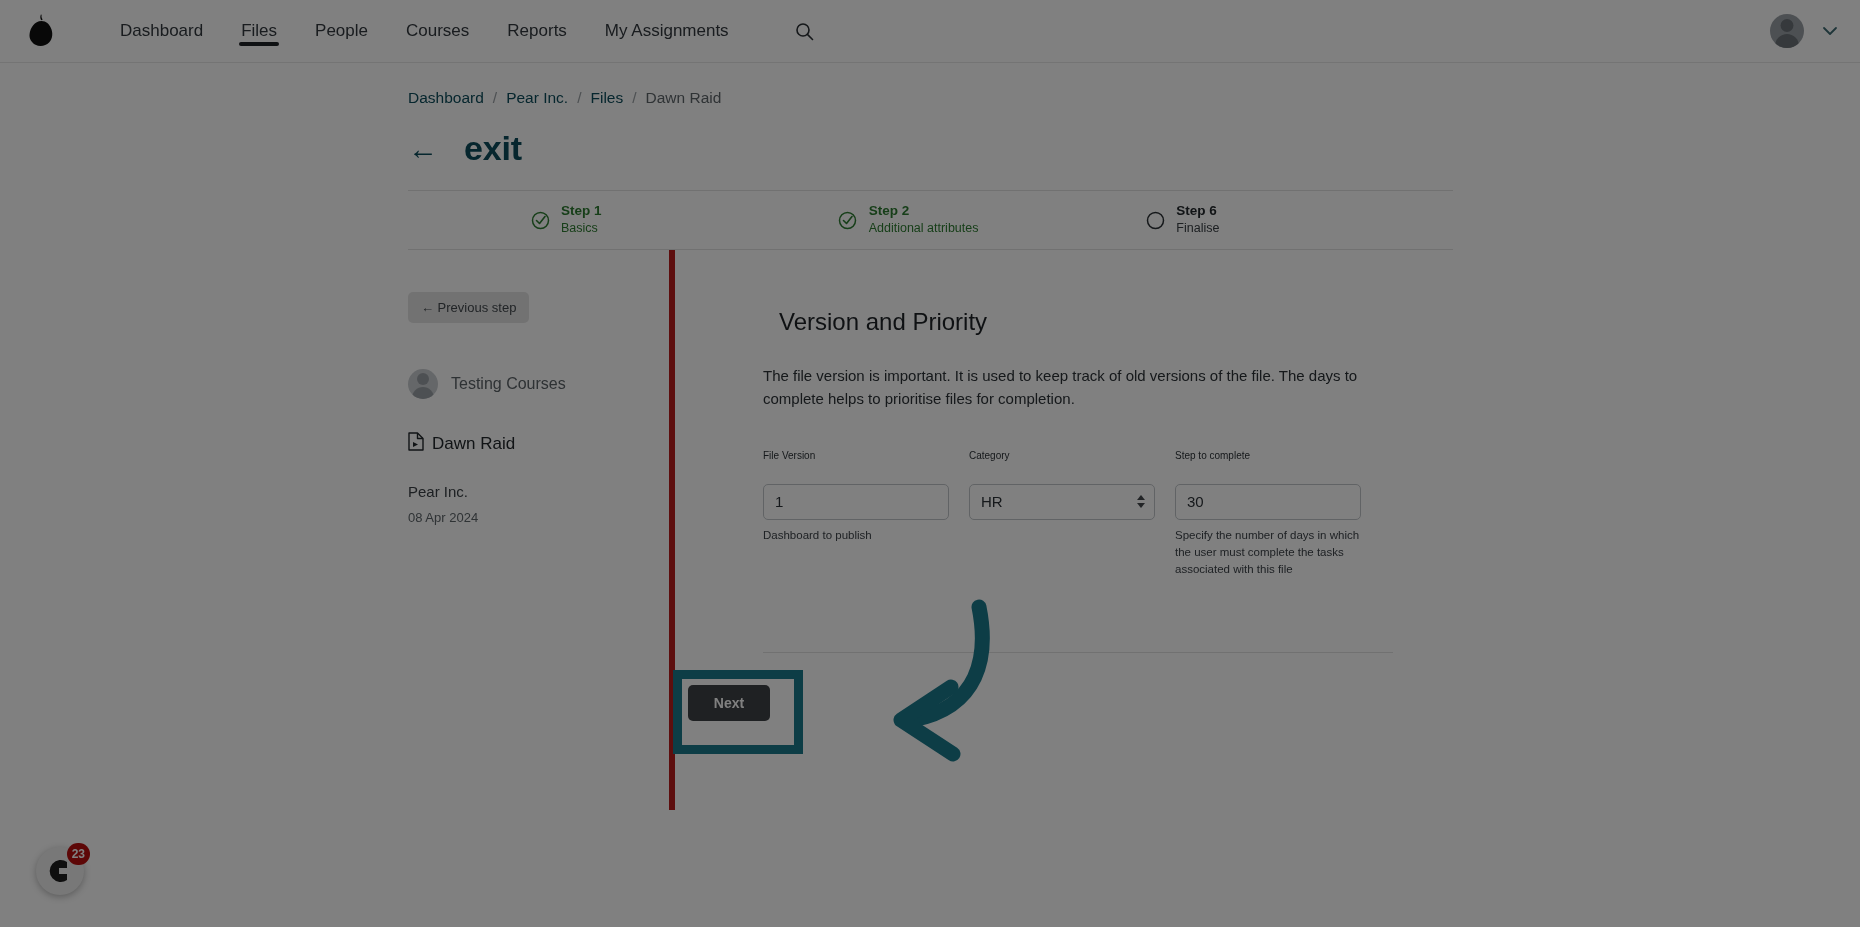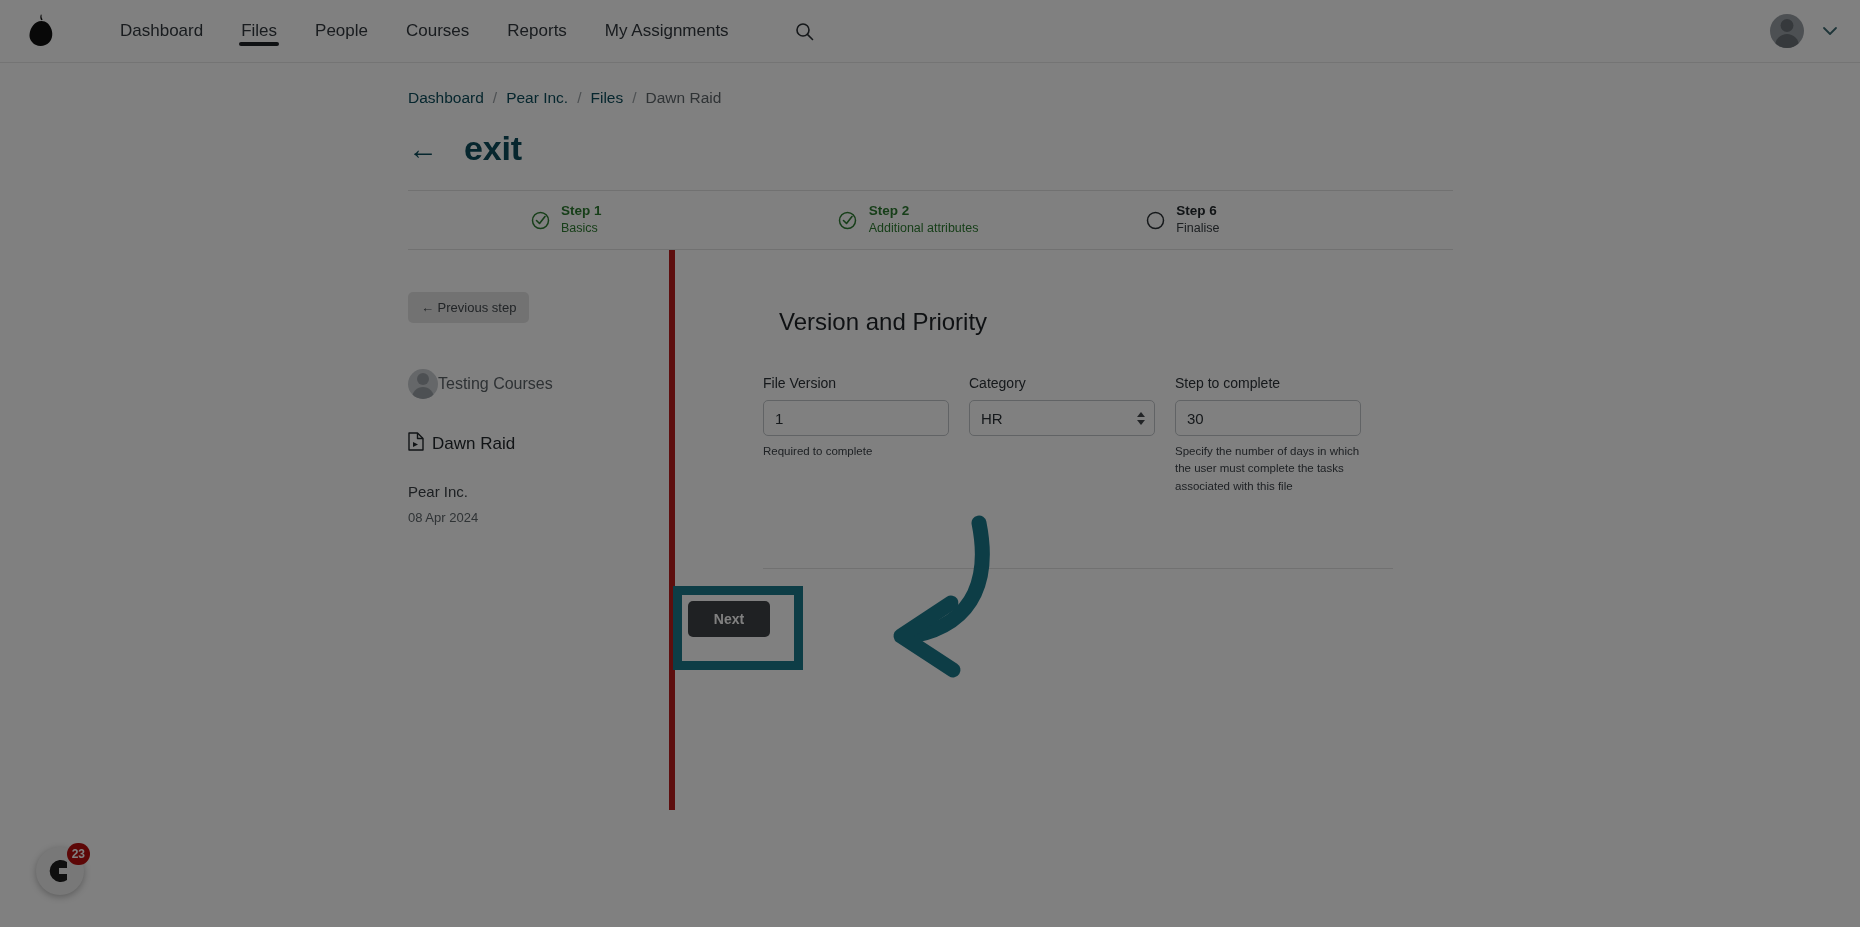--- a/index.html
+++ b/index.html
@@ -226,20 +226,21 @@
     border-radius: 5px;
     font-size: 13px;
     padding: 8px 13px;
     cursor: pointer;
     font-family: "Liberation Sans", sans-serif;
   }
   .owner-row {
     margin-top: 46px;
     display: flex;
     align-items: center;
+    gap: 13px;
   }
   .avatar-sm {
     width: 30px; height: 30px;
     border-radius: 50%;
     background: #c9cdd1;
     position: relative;
     overflow: hidden;
     flex: none;
   }
   .avatar-sm::before {
@@ -303,23 +304,23 @@
     margin-top: 39px;
     display: flex;
     gap: 20px;
     align-items: flex-start;
   }
   .field {
     display: flex;
     flex-direction: column;
   }
   .field-label {
-    font-size: 14px;
+    font-size: 10px;
     color: #2d3338;
-    margin-bottom: 9px;
+    margin-bottom: 23px;
   }
   .field-input {
     width: 186px;
     height: 36px;
     box-sizing: border-box;
     border: 1px solid #c2c6ca;
     border-radius: 5px;
     background: #ffffff;
     font-size: 15px;
     color: #2d3338;
@@ -562,27 +563,28 @@
             </span>
             <span class="file-name">Dawn Raid</span>
           </div>
 
           <div class="org-name">Pear Inc.</div>
           <div class="org-date">08 Apr 2024</div>
         </div>
 
         <div class="col-right">
           <h2 class="section-title">Version and Priority</h2>
+          <p class="section-desc">The file version is important. It is used to keep track of old versions of the file. The days to complete helps to prioritise files for completion.</p>
 
           <div class="form-row">
 
             <div class="field">
               <label class="field-label">File Version</label>
               <input class="field-input" type="text" value="1" style="">
-              <div class="field-hint">Required to complete</div>
+              <div class="field-hint">Dashboard to publish</div>
             </div>
 
             <div class="field">
               <label class="field-label">Category</label>
               <div class="select-wrap">
                 <select class="field-select">
                   <option>HR</option>
                 </select>
                 <span class="select-caret">
                   <span class="caret-up"></span>

